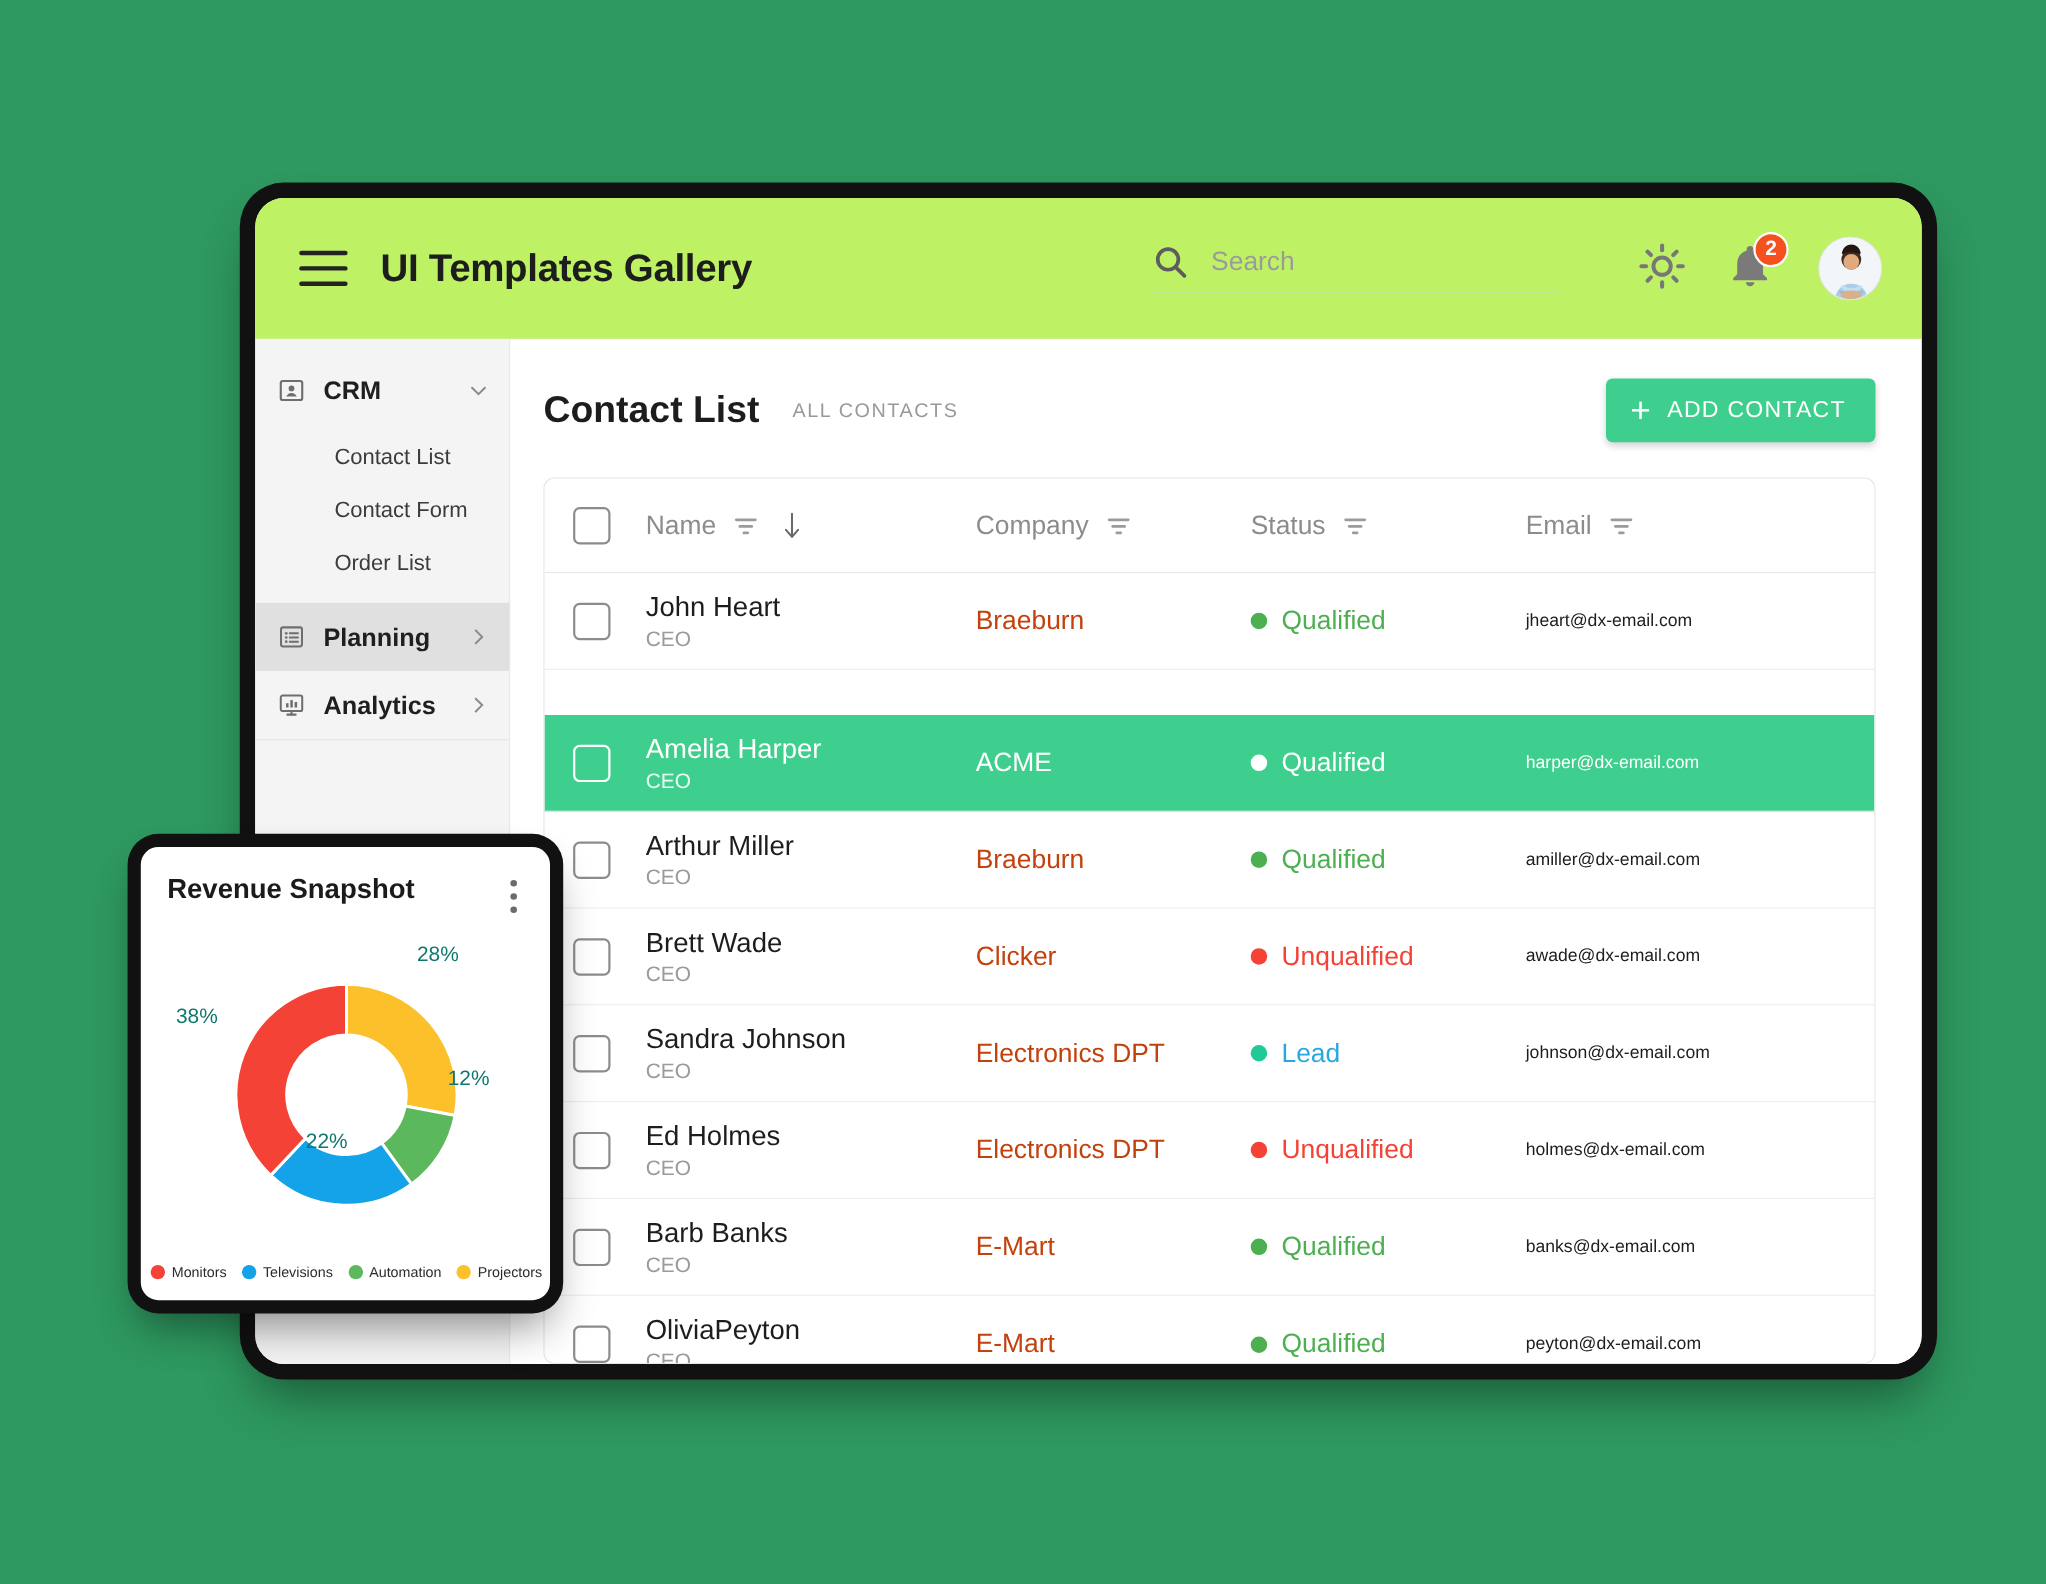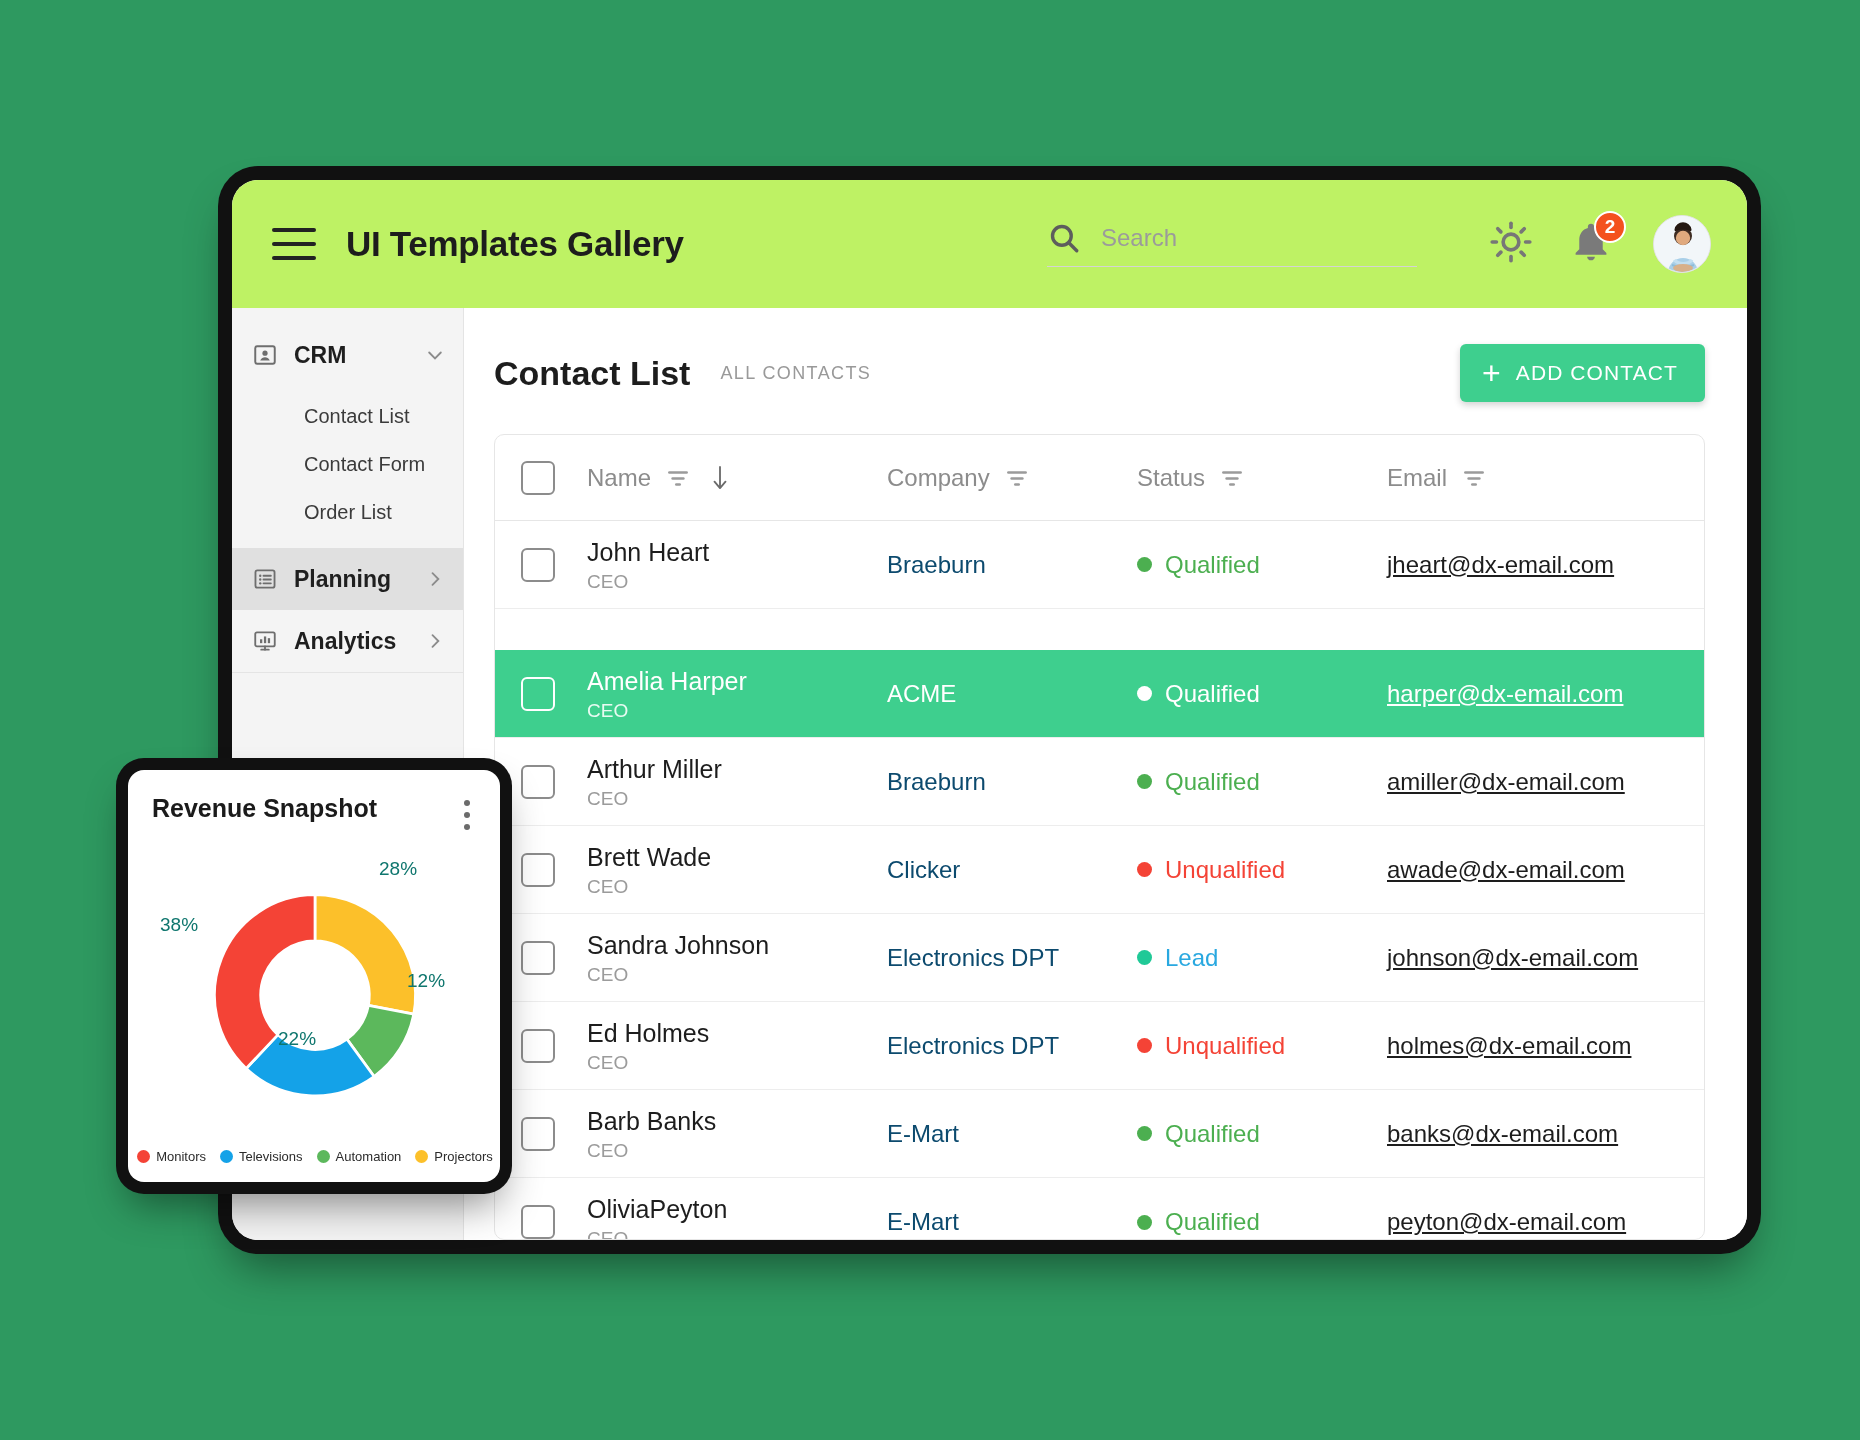--- a/index.html
+++ b/index.html
@@ -209,22 +209,22 @@
   .c-status { flex: 0 0 250px; }
   .c-email { flex: 1 1 auto; }
 
   .th-txt { font-size: 24px; color:#8c8c8c; }
   .th-cell { display:flex; align-items:center; }
   .filter-ico { width: 26px; height: 26px; margin-left: 14px; flex:0 0 26px; cursor:pointer;}
   .sort-ico { width: 22px; height: 30px; margin-left: 18px; flex:0 0 22px; cursor:pointer;}
 
   .nm { font-size: 25px; color:#1d1d1d; line-height: 1.2; }
   .role { font-size: 19px; color:#9b9b9b; margin-top: 4px; }
-  .company { font-size: 24px; color:#0c4a6e; }
-  .email { font-size: 24px; color:#1d1d1d;text-decoration:underline; }
+  .company { font-size: 24px; color:#c2410c; }
+  .email { font-size: 16px; color:#1d1d1d; }
 
   .status-cell { display:flex; align-items:center; }
   .dot { width: 15px; height: 15px; border-radius:50%; margin-right: 13px; flex:0 0 15px;}
   .status-txt { font-size: 24px; }
 
   .trow.selected { background: #3ecf8e; margin-top: 41px; }
   .trow.selected .nm,
   .trow.selected .company,
   .trow.selected .email,
   .trow.selected .status-txt { color:#ffffff; }

